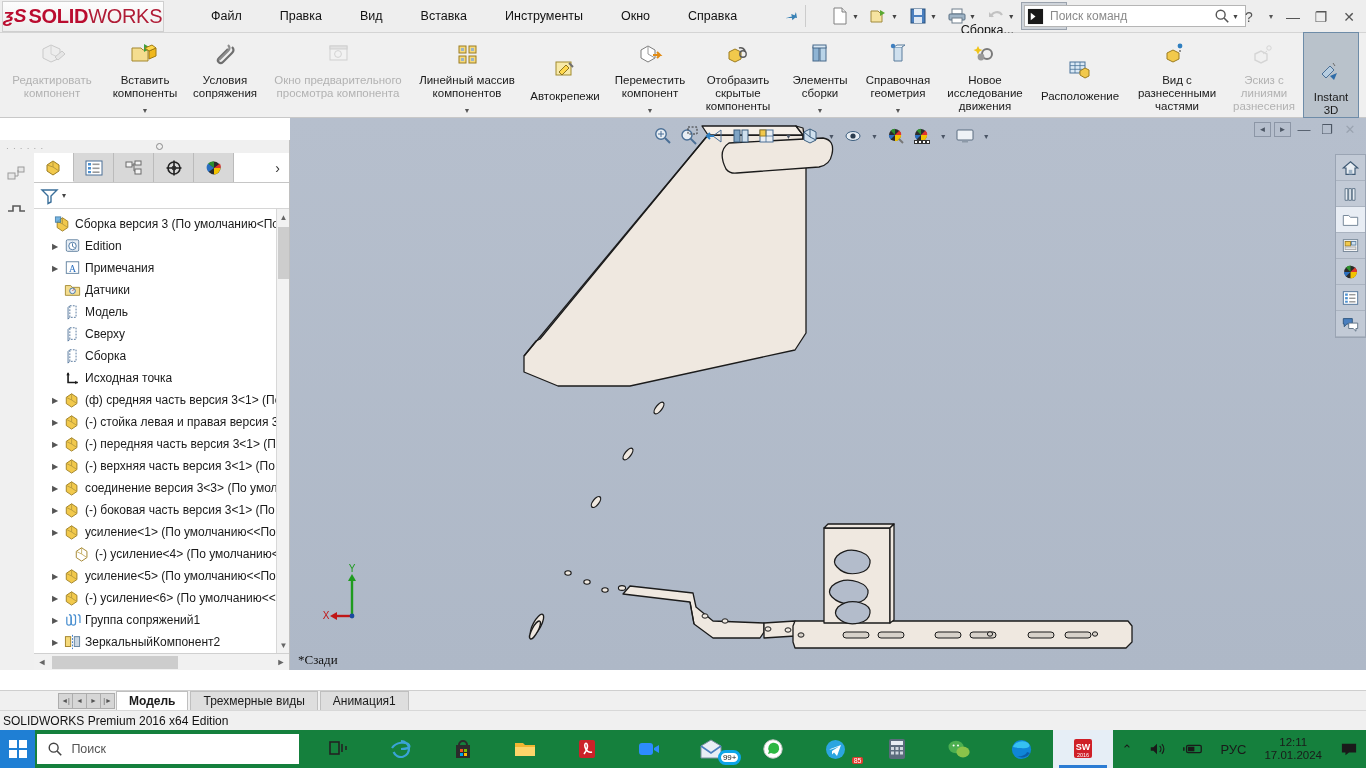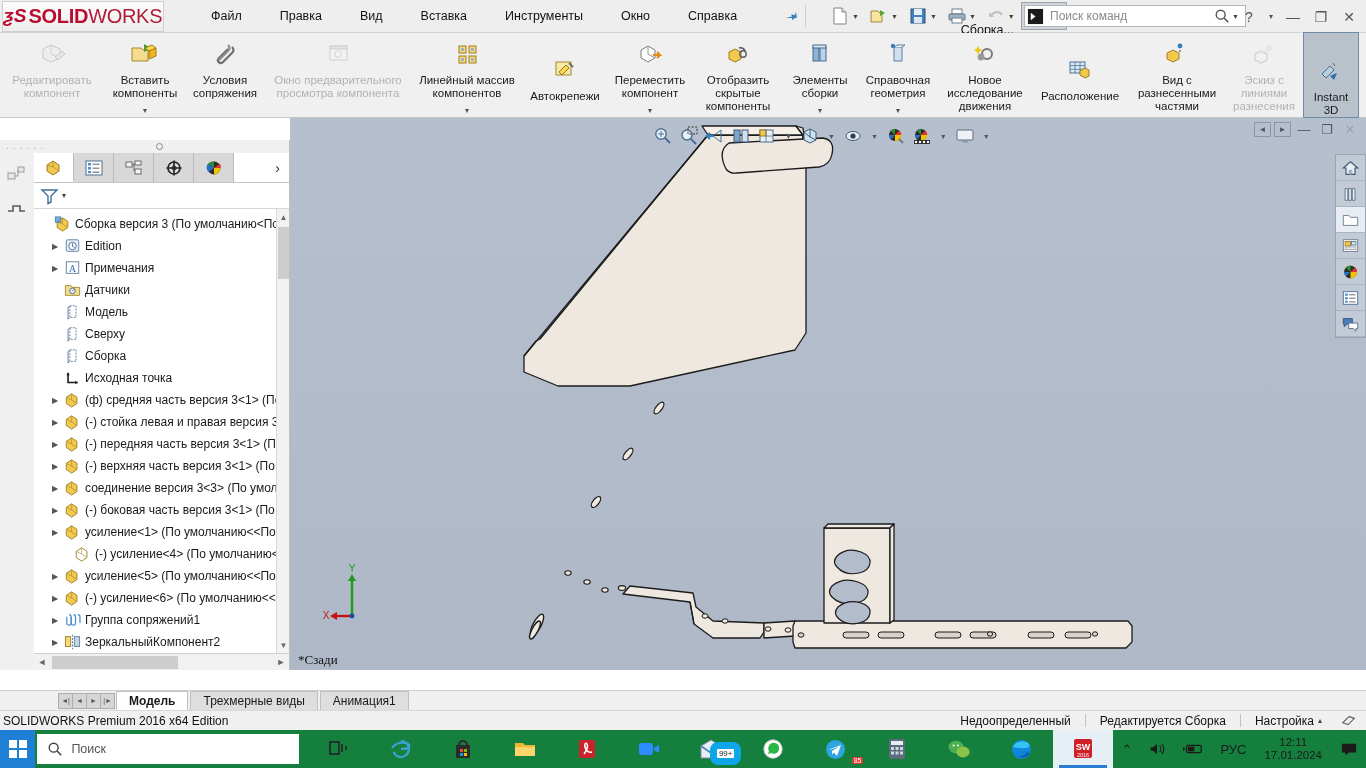--- a/index.html
+++ b/index.html
@@ -1105,34 +1105,20 @@
       <div>►</div>
       <div>|►</div>
     </div>
     <div class="btab sel">Модель</div>
     <div class="btab">Трехмерные виды</div>
     <div class="btab">Анимация1</div>
   </div>
 
   <div class="statusbar">
     <div class="sb-l">SOLIDWORKS Premium 2016 x64 Edition</div>
-    <div class="sb-r">
-      <div class="sb-item">Недоопределенный</div>
-      <div class="sb-div"></div>
-      <div class="sb-item">Редактируется Сборка</div>
-      <div class="sb-div"></div>
-      <div class="sb-item" style="padding-right:4px">Настройка</div>
-      <div style="font-size:8px;color:#444;padding-right:18px;">▴</div>
-      <div style="padding-right:8px">
-        <svg width="18" height="16" viewBox="0 0 20 18">
-            <path d="M3 11l7-7 6 2-7 7z" fill="none" stroke="#666" stroke-width="1.3"></path>
-            <path d="M10 4l6 2" stroke="#666"></path>
-          </svg>
-      </div>
-    </div>
   </div>
 
   <div class="taskbar">
     <div class="startbtn">
       <svg width="20" height="20" viewBox="0 0 20 20">
           <rect x="1" y="1" width="8" height="8" fill="#fff"></rect>
           <rect x="11" y="1" width="8" height="8" fill="#fff"></rect>
           <rect x="1" y="11" width="8" height="8" fill="#fff"></rect>
           <rect x="11" y="11" width="8" height="8" fill="#fff"></rect>
         </svg>
@@ -1185,21 +1171,21 @@
         <svg width="24" height="20" viewBox="0 0 24 20">
             <rect x="2" y="4" width="14" height="12" rx="3" fill="#2d8cff"></rect>
             <path d="M17 9l5-3v8l-5-3z" fill="#2d8cff"></path>
           </svg>
       </div>
       <div class="tbi">
         <svg width="24" height="22" viewBox="0 0 24 22">
             <path d="M2 8l10-6 10 6v12H2z" fill="#e8eef5" stroke="#7d8fa3"></path>
             <path d="M2 8l10 7 10-7" fill="none" stroke="#4a7fbf" stroke-width="1.6"></path>
           </svg>
-        <div style="position:absolute;right:0;bottom:3px;background:#fff;border:7px solid #0ea5e9;border-radius:8px;font-size:8px;padding:0 2px;color:#222;">99+</div>
+        <div style="position:absolute;right:0;bottom:3px;background:#fff;border:3px solid #0ea5e9;border-radius:8px;font-size:8px;padding:0 2px;color:#222;">99+</div>
       </div>
       <div class="tbi">
         <svg width="22" height="22" viewBox="0 0 22 22">
             <circle cx="11" cy="11" r="9.2" fill="#fff" stroke="#c9c9c9"></circle>
             <path d="M6 16l1-3a5.5 5.5 0 1 1 2 2z" fill="#2cb742"></path>
           </svg>
       </div>
       <div class="tbi">
         <svg width="23" height="23" viewBox="0 0 23 23">
             <circle cx="11.5" cy="11.5" r="9.5" fill="#2ca5e0"></circle>

